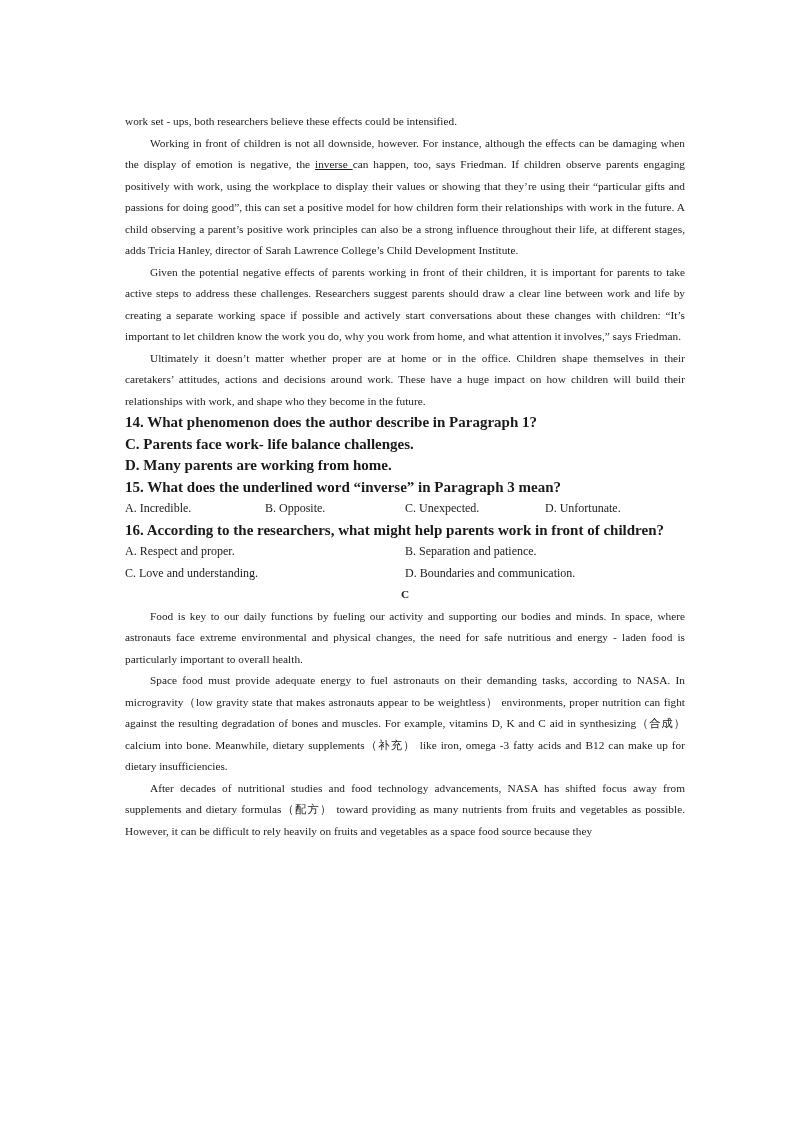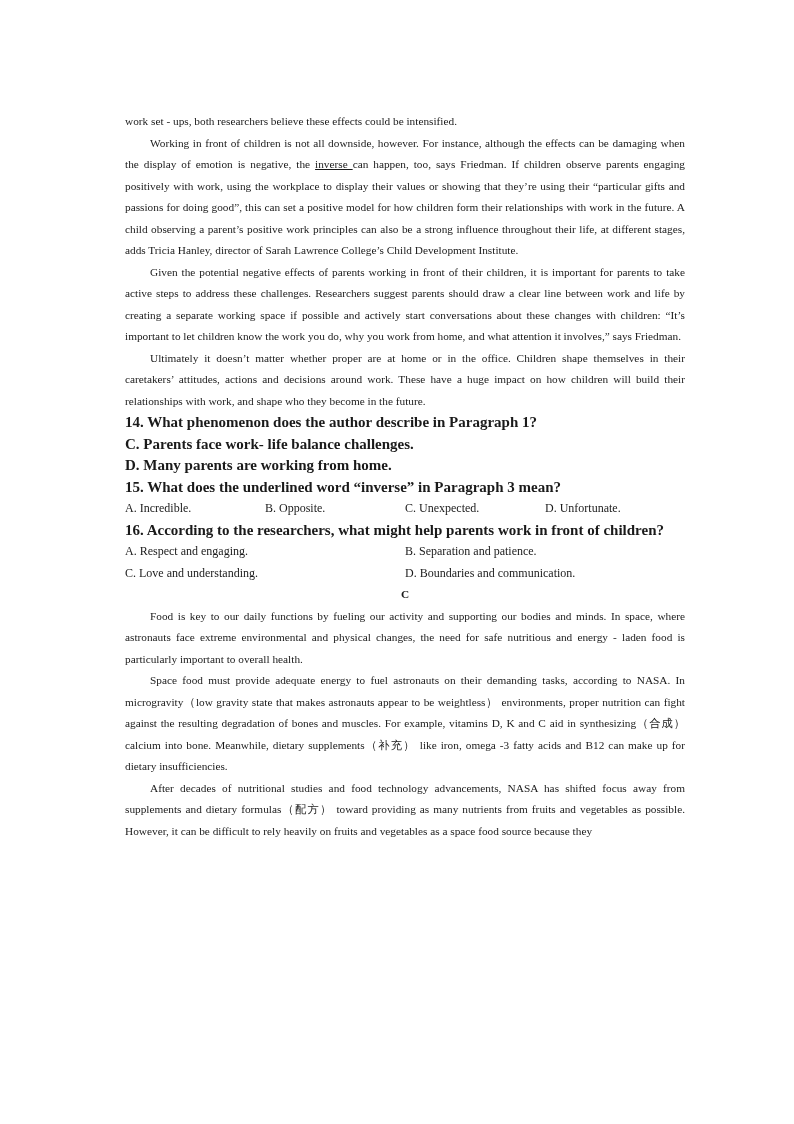--- a/index.html
+++ b/index.html
@@ -35,21 +35,21 @@
   <div class="line">15. What does the underlined word “inverse” in Paragraph 3 mean?</div>
   <div class="opt-row opt4">
     <span>A. Incredible.</span>
     <span>B. Opposite.</span>
     <span>C. Unexpected.</span>
     <span>D. Unfortunate.</span>
   </div>
 
   <div class="line">16. According to the researchers, what might help parents work in front of children?</div>
   <div class="opt-row opt2">
-    <span>A. Respect and engaging.</span>
+    <span>A. Respect and proper.</span>
     <span>B. Separation and patience.</span>
   </div>
   <div class="opt-row opt2">
     <span>C. Love and understanding.</span>
     <span>D. Boundaries and communication.</span>
   </div>
 
   <div class="section">C</div>
   <div class="para ind">Food is key to our daily functions by fueling our activity and supporting our bodies and minds. In space, where astronauts face extreme environmental and physical changes, the need for safe nutritious and energy - laden food is particularly important to overall health.</div>
   <div class="para ind">Space food must provide adequate energy to fuel astronauts on their demanding tasks, according to NASA. In microgravity（low gravity state that makes astronauts appear to be weightless） environments, proper nutrition can fight against the resulting degradation of bones and muscles. For example, vitamins D, K and C aid in synthesizing（合成） calcium into bone. Meanwhile, dietary supplements（补充） like iron, omega -3 fatty acids and B12 can make up for dietary insufficiencies.</div>

